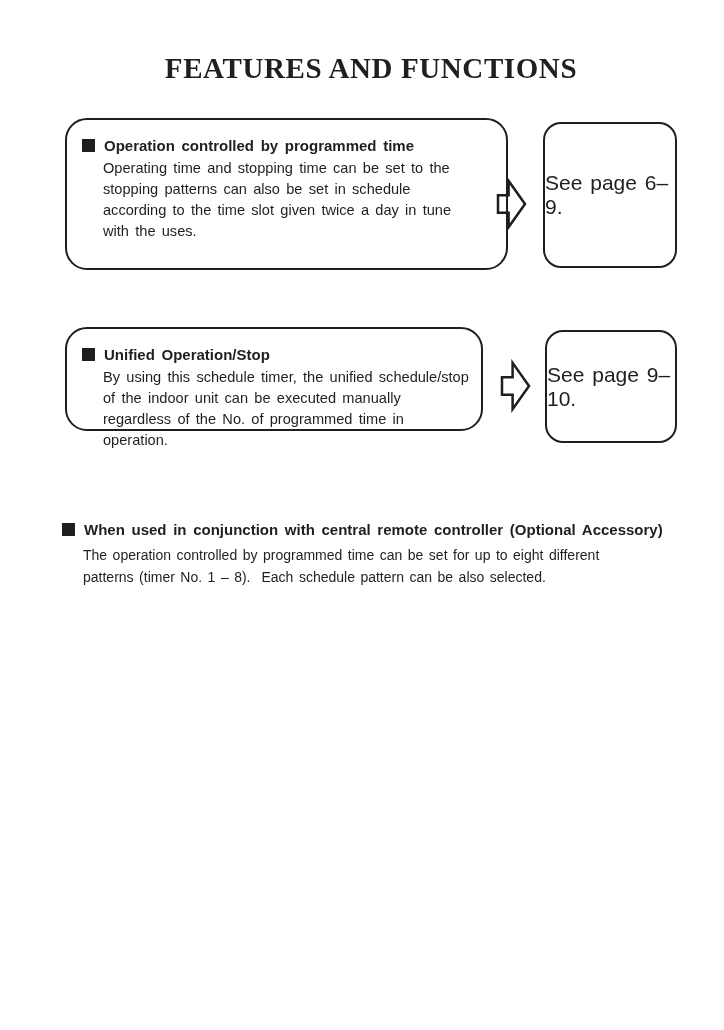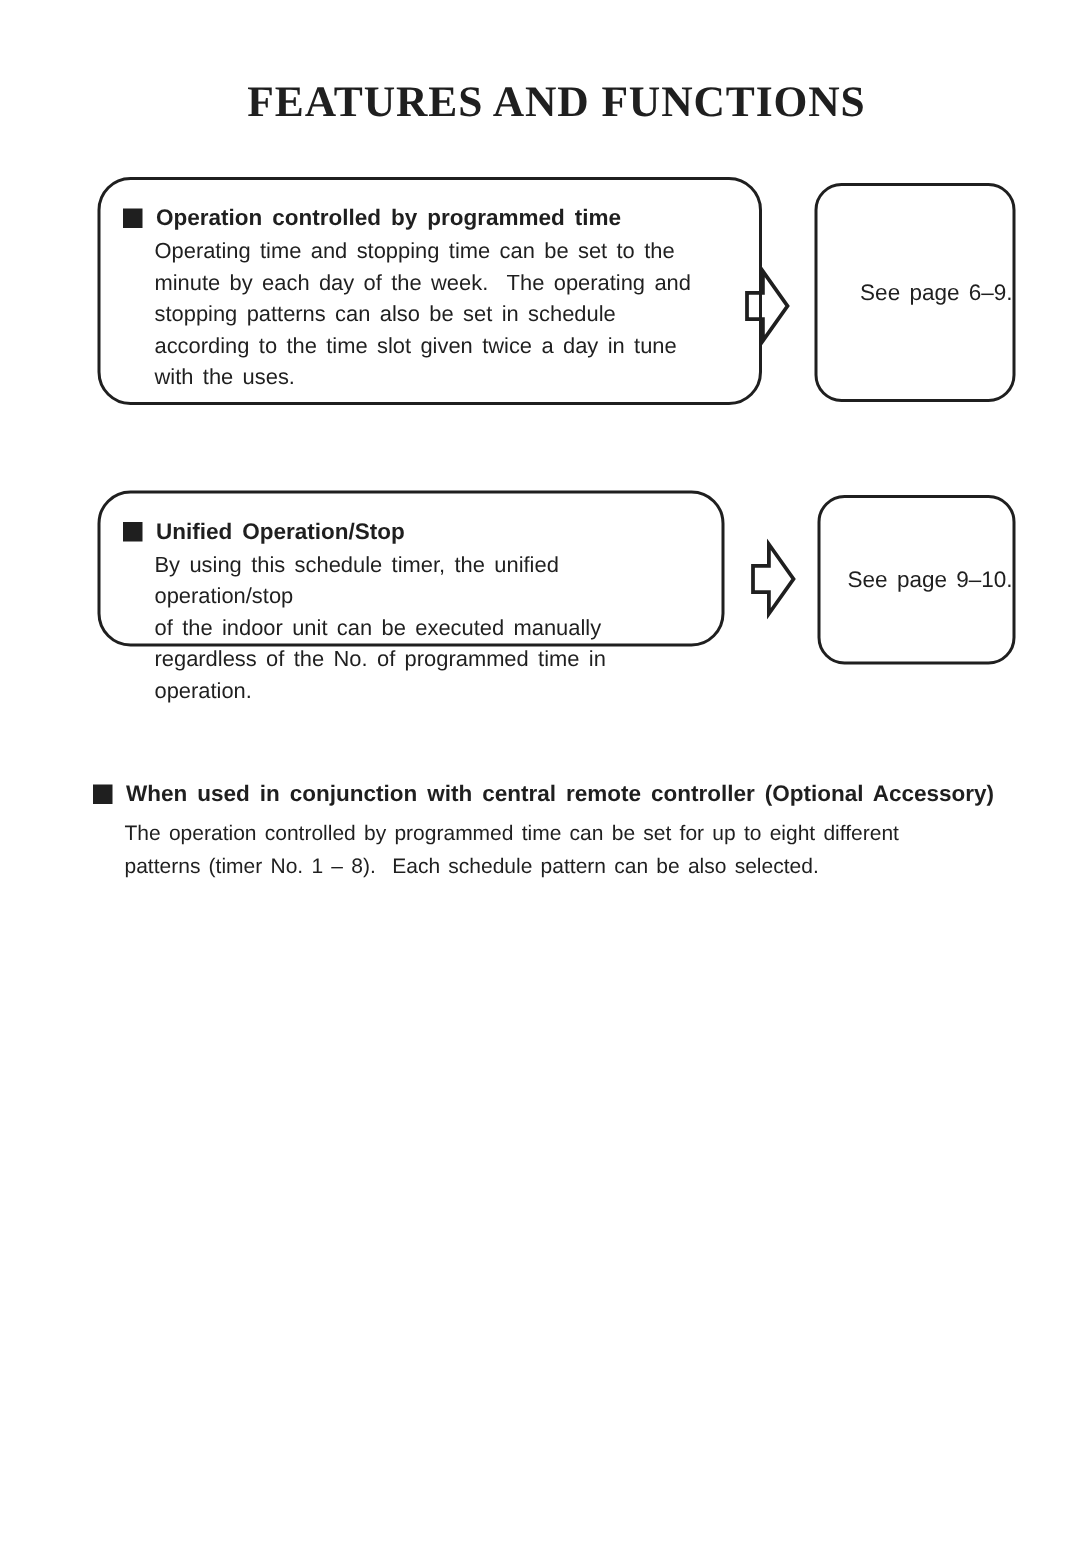--- a/index.html
+++ b/index.html
@@ -65,21 +65,21 @@
   .arrow-2 { left: 500px; top: 359px; }
   .seepage-box {
     position: absolute;
     border: 2.2px solid var(--ink, #1f1f1f);
     border-radius: 18px;
     background: var(--paper, #ffffff);
     box-sizing: border-box;
     display: flex;
     align-items: center;
     justify-content: flex-end;
-    font-size: 15px;
+    font-size: 21px;
     word-spacing: 2px;
     white-space: pre-wrap;
   }
   .seepage-1 { left: 543px; top: 122px; width: 134px; height: 146px; }
   .seepage-2 { left: 545px; top: 330px; width: 132px; height: 113px; }
   .note {
     position: absolute;
     left: 62px; top: 521px;
     width: 620px;
   }
@@ -98,42 +98,41 @@
 
   <div class="doc-title">FEATURES AND FUNCTIONS</div>
 
   <div class="feature-box box-1">
     <div class="box-head">
       <span class="bullet"></span>
       <span>Operation controlled by programmed time</span>
     </div>
     <div class="box-body">
       <div class="line">Operating time and stopping time can be set to the</div>
-      <div class="line">minute by each day of the week.  The operating and</div>
       <div class="line">stopping patterns can also be set in schedule</div>
       <div class="line">according to the time slot given twice a day in tune</div>
       <div class="line">with the uses.</div>
     </div>
   </div>
 
   <svg class="arrow arrow-1" viewBox="0 0 32 56" xmlns="http://www.w3.org/2000/svg">
     <path d="M2 19 L13 19 L13 4 L30 28 L13 52 L13 37 L2 37 Z" fill="none" stroke="#1f1f1f" stroke-width="2.6" stroke-linejoin="miter"></path>
   </svg>
 
   <div class="seepage-box seepage-1">
     <span>See page 6–9.</span>
   </div>
 
   <div class="feature-box box-2">
     <div class="box-head">
       <span class="bullet"></span>
       <span>Unified Operation/Stop</span>
     </div>
     <div class="box-body">
-      <div class="line">By using this schedule timer, the unified operation/stop</div>
+      <div class="line">By using this schedule timer, the unified schedule/stop</div>
       <div class="line">of the indoor unit can be executed manually</div>
       <div class="line">regardless of the No. of programmed time in operation.</div>
     </div>
   </div>
 
   <svg class="arrow arrow-2" viewBox="0 0 32 56" xmlns="http://www.w3.org/2000/svg">
     <path d="M2 19 L13 19 L13 4 L30 28 L13 52 L13 37 L2 37 Z" fill="none" stroke="#1f1f1f" stroke-width="2.6" stroke-linejoin="miter"></path>
   </svg>
 
   <div class="seepage-box seepage-2">

